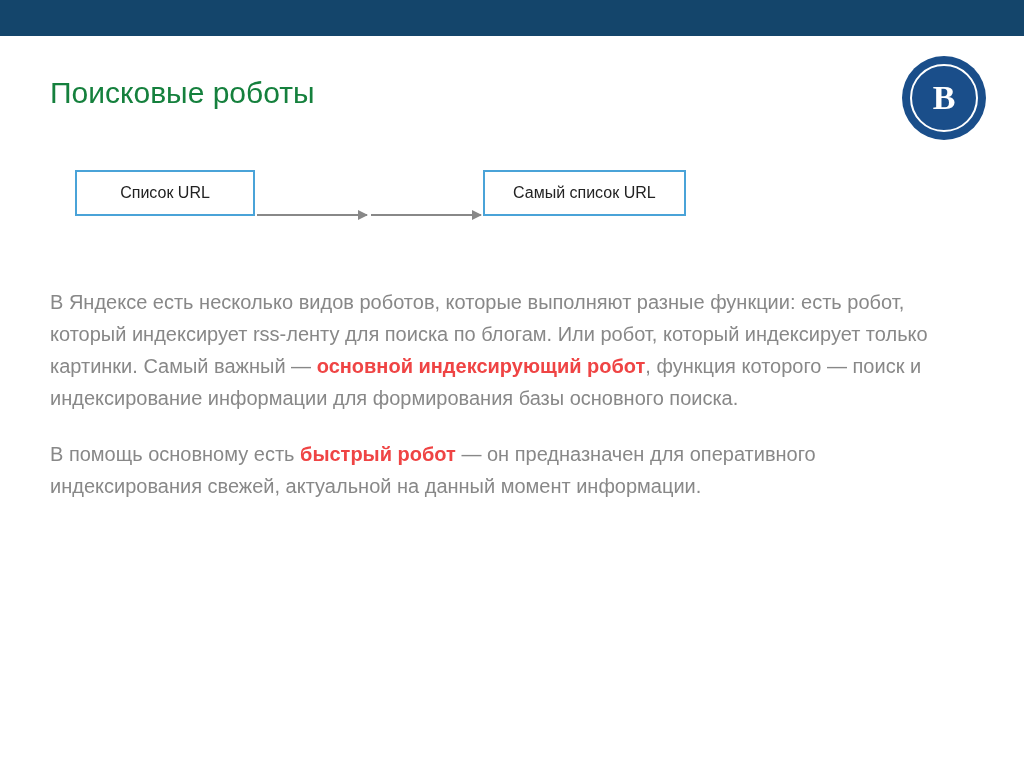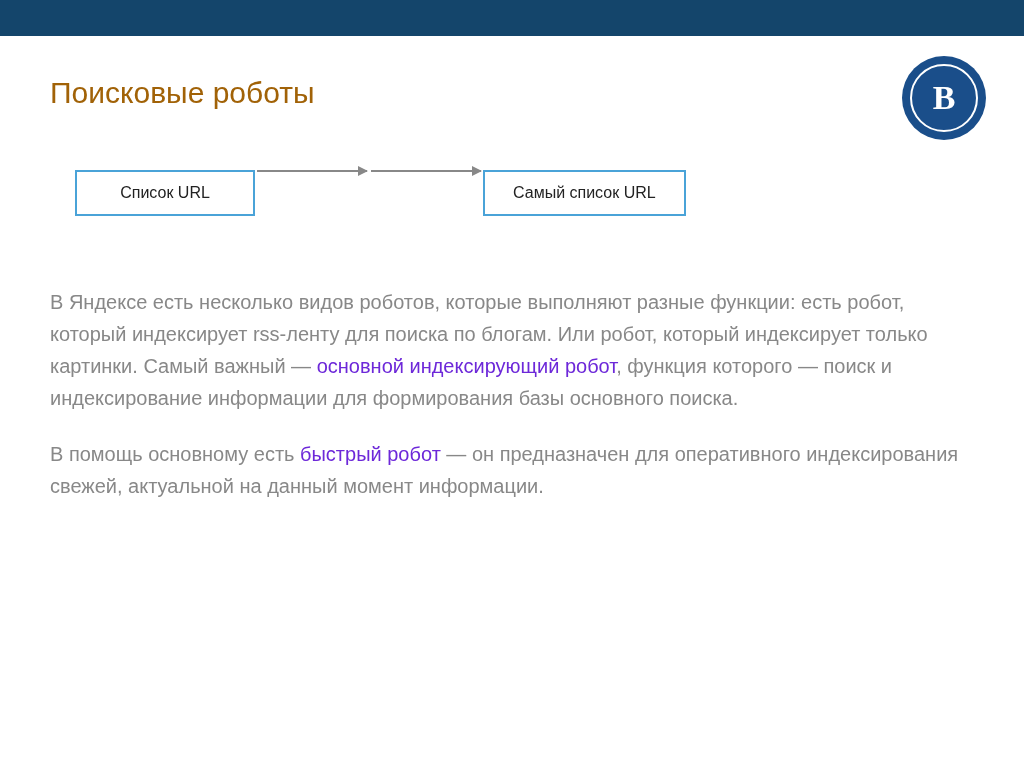--- a/index.html
+++ b/index.html
@@ -1,27 +1,27 @@
 <!DOCTYPE html>
 <html><head>
 <meta charset="utf-8">
 <style>
   * { box-sizing: border-box; margin: 0; padding: 0; }
   html, body { width: 1024px; height: 767px; font-family: Arial, Helvetica, sans-serif; background: #fff; }
   .top-bar { width: 100%; height: 36px; background: #14456b; }
   .content { position: relative; padding: 40px 50px 0 50px; }
-  .title { font-size: 30px; font-weight: 400; color: #a16207; margin-bottom: 60px; }
+  .title { font-size: 30px; font-weight: 400; color: #15803d; margin-bottom: 60px; }
   .logo { position: absolute; top: 20px; right: 38px; width: 84px; height: 84px; border-radius: 50%; background: #1a4e8a; display: flex; align-items: center; justify-content: center; }
   .logo-inner { width: 68px; height: 68px; border-radius: 50%; border: 2px solid #fff; display: flex; align-items: center; justify-content: center; color: #fff; font-weight: 700; font-size: 34px; font-family: Georgia, 'Times New Roman', serif; }
-  .diagram { display: flex; align-items: flex-start; gap: 0; margin: 0 0 70px 25px; }
+  .diagram { display: flex; align-items: flex-end; gap: 0; margin: 0 0 70px 25px; }
   .box { border: 2px solid #4aa3d8; padding: 12px 28px; font-size: 16px; color: #222; background: #fff; min-width: 180px; text-align: center; }
   .arrow { flex: 0 0 110px; height: 2px; background: #888; position: relative; margin: 0 2px; }
   .arrow::after { content: ""; position: absolute; right: -1px; top: -4px; border-left: 10px solid #888; border-top: 5px solid transparent; border-bottom: 5px solid transparent; }
   .body-text { color: #888; font-size: 20px; line-height: 1.6; margin-bottom: 24px; max-width: 920px; }
-  .body-text b { color: #6d28d9; font-weight: 400; }
+  .body-text b { color: #ef4444; font-weight: 700; }
 </style>
 </head>
 <body>
 
 <div class="top-bar"></div>
 
 <div class="content">
 
   <div class="logo">
     <div class="logo-inner">В</div>

